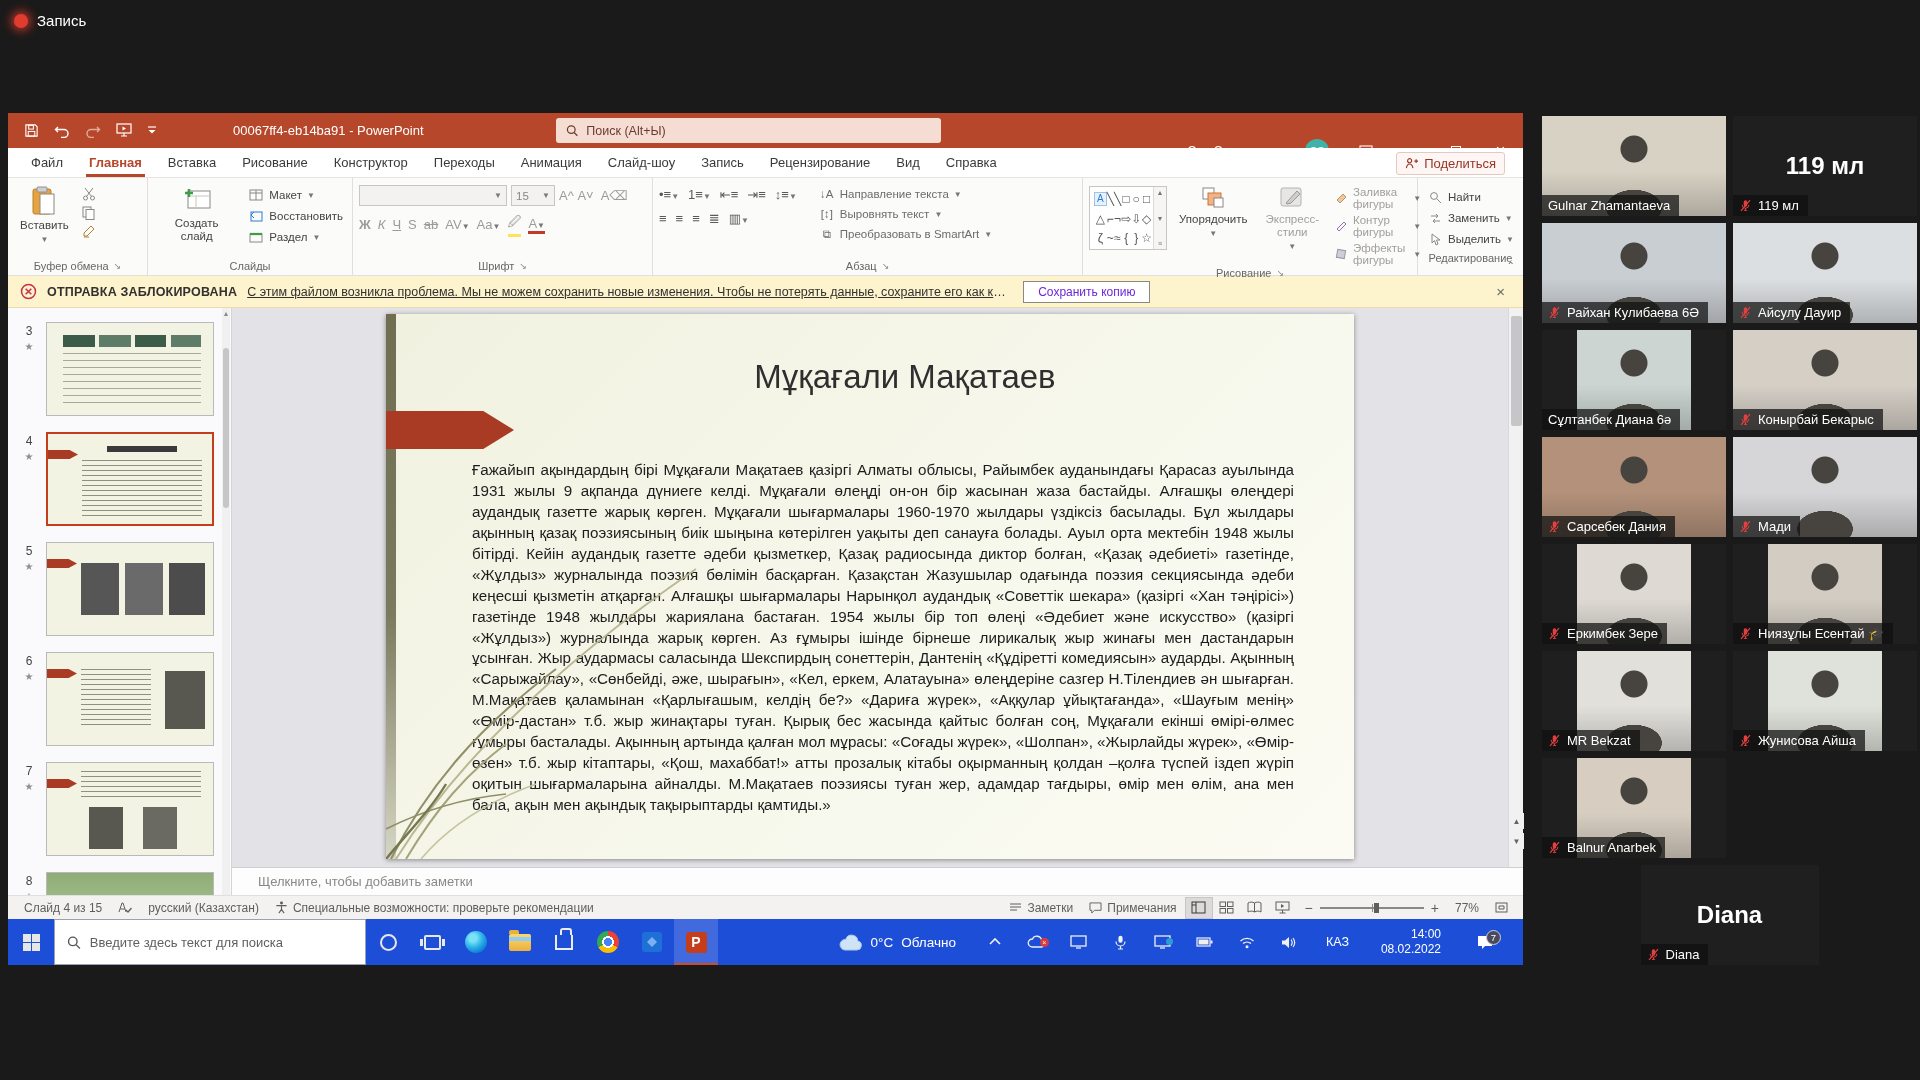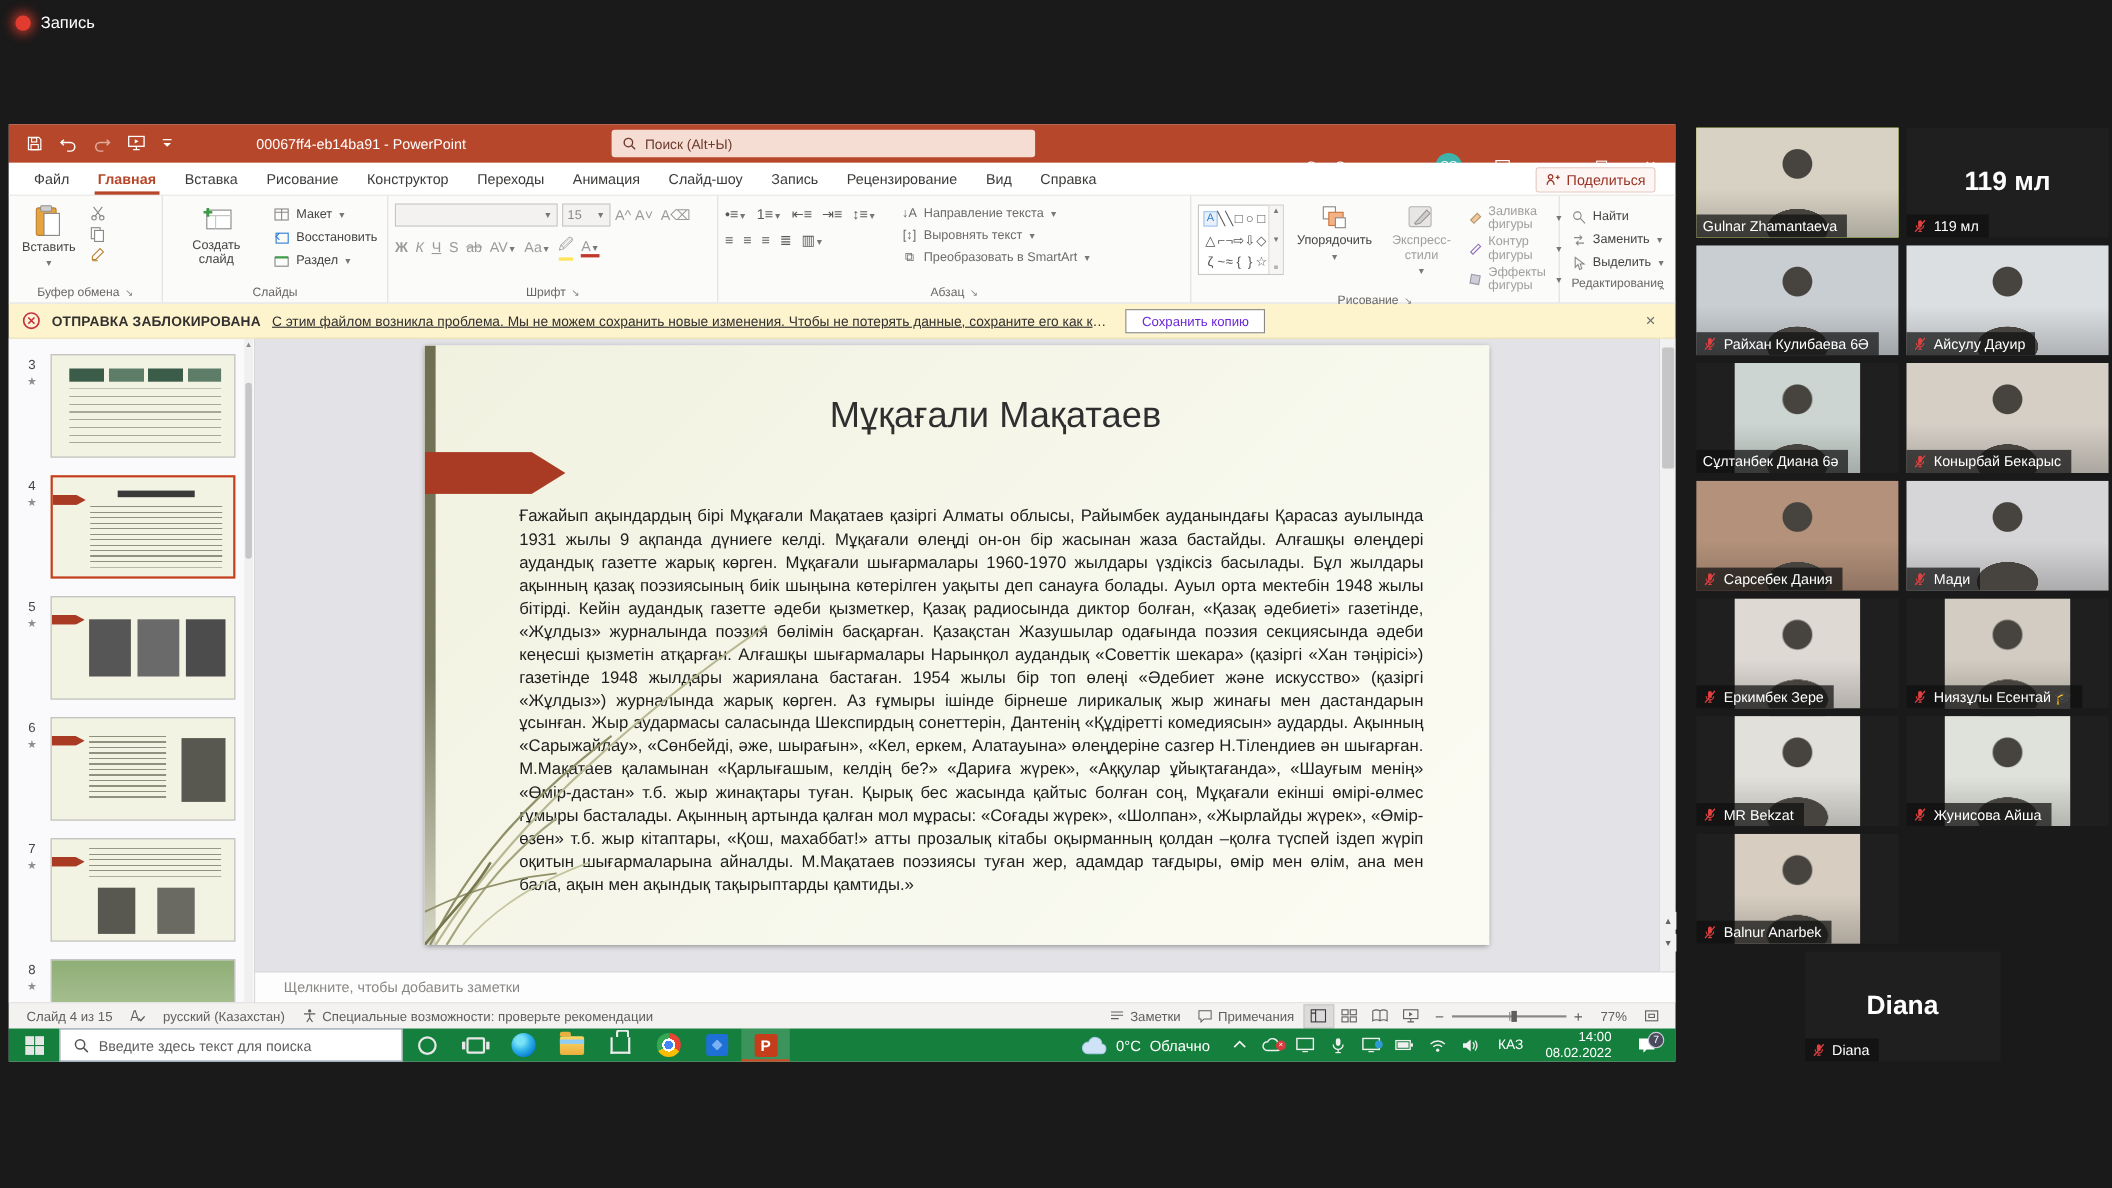--- a/index.html
+++ b/index.html
@@ -179,21 +179,21 @@
   .sb-right { margin-left:auto; display:flex; align-items:center; }
   .viewbtn { width:28px; height:22px; display:flex; align-items:center; justify-content:center; }
   .viewbtn.on { background:#dcdada; border:1px solid #c8c6c4; }
   .zoomwrap { display:flex; align-items:center; gap:7px; padding:0 8px; }
   .ztrack { width:104px; height:2px; background:#8a8886; position:relative; }
   .ztick { position:absolute; left:50%; top:-3px; width:1px; height:8px; background:#8a8886; }
   .zthumb { position:absolute; left:52%; top:-4px; width:5px; height:10px; background:#605e5c; }
   .zsign { font-size:14px; color:#605e5c; }
 
   
-  .taskbar { height:30px; background:#15803d; display:flex; align-items:stretch; flex:0 0 auto;
+  .taskbar { height:46px; background:#1d4ed8; display:flex; align-items:stretch; flex:0 0 auto;
              color:#fff; }
   .tb-btn { width:46px; display:flex; align-items:center; justify-content:center; }
   .ic-start { width:17px; height:17px;
       background:linear-gradient(#e6e6e6,#e6e6e6) 0 0/8px 8px no-repeat,
                  linear-gradient(#e6e6e6,#e6e6e6) 9px 0/8px 8px no-repeat,
                  linear-gradient(#e6e6e6,#e6e6e6) 0 9px/8px 8px no-repeat,
                  linear-gradient(#e6e6e6,#e6e6e6) 9px 9px/8px 8px no-repeat; }
   .tb-searchbox { width:312px; background:#fff; display:flex; align-items:center; gap:9px;
                   padding:0 12px; border:1px solid #9aa0b5; }
   .tb-searchbox input { border:none; outline:none; font-size:13px; color:#4a4a4a; width:100%;
@@ -219,21 +219,21 @@
              border:2px solid #ececec; border-bottom:none; border-radius:3px 3px 0 0; }
   .ic-chrome { width:22px; height:22px; border-radius:50%;
       background:radial-gradient(circle,#4285f4 0 4px,#fff 4px 6px,transparent 6px),
                  conic-gradient(#ea4335 0 120deg,#fbbc04 0 240deg,#34a853 0); }
   .ic-photos { width:20px; height:20px; background:#1e70d6; border-radius:3px; position:relative; }
   .ic-photos::after { content:""; position:absolute; inset:5px; background:#79b1f2;
              clip-path:polygon(50% 0,100% 50%,50% 100%,0 50%); }
   .ic-powerpoint { width:21px; height:21px; background:#c43e1c; border-radius:3px; color:#fff;
              display:flex; align-items:center; justify-content:center; }
   .ic-powerpoint::after { content:"P"; font-size:14px; font-weight:bold; }
-  .tb-right2 { margin-left:auto; display:flex; align-items:center; gap:4px; padding-right:6px; }
+  .tb-right2 { margin-left:auto; display:flex; align-items:center; gap:16px; padding-right:18px; }
   .weather { display:flex; align-items:center; gap:8px; padding:0 10px; font-size:13.5px; }
   .trayic { width:26px; display:flex; align-items:center; justify-content:center; position:relative; }
   .lang { font-size:12.5px; padding:0 8px; }
   .clock { text-align:right; font-size:12px; line-height:1.25; padding:0 8px; white-space:nowrap; }
   .notif { width:40px; display:flex; align-items:center; justify-content:center; position:relative; }
   .notif-badge { position:absolute; right:4px; bottom:5px; width:15px; height:15px; border-radius:50%;
                  background:#4a4a5e; border:1px solid #cfcfd8; color:#fff; font-size:9.5px;
                  display:flex; align-items:center; justify-content:center; }
   .od-badge { position:absolute; right:1px; bottom:2px; width:9px; height:9px; border-radius:50%;
               background:#d83b3b; color:#fff; font-size:7px; display:flex; align-items:center;

